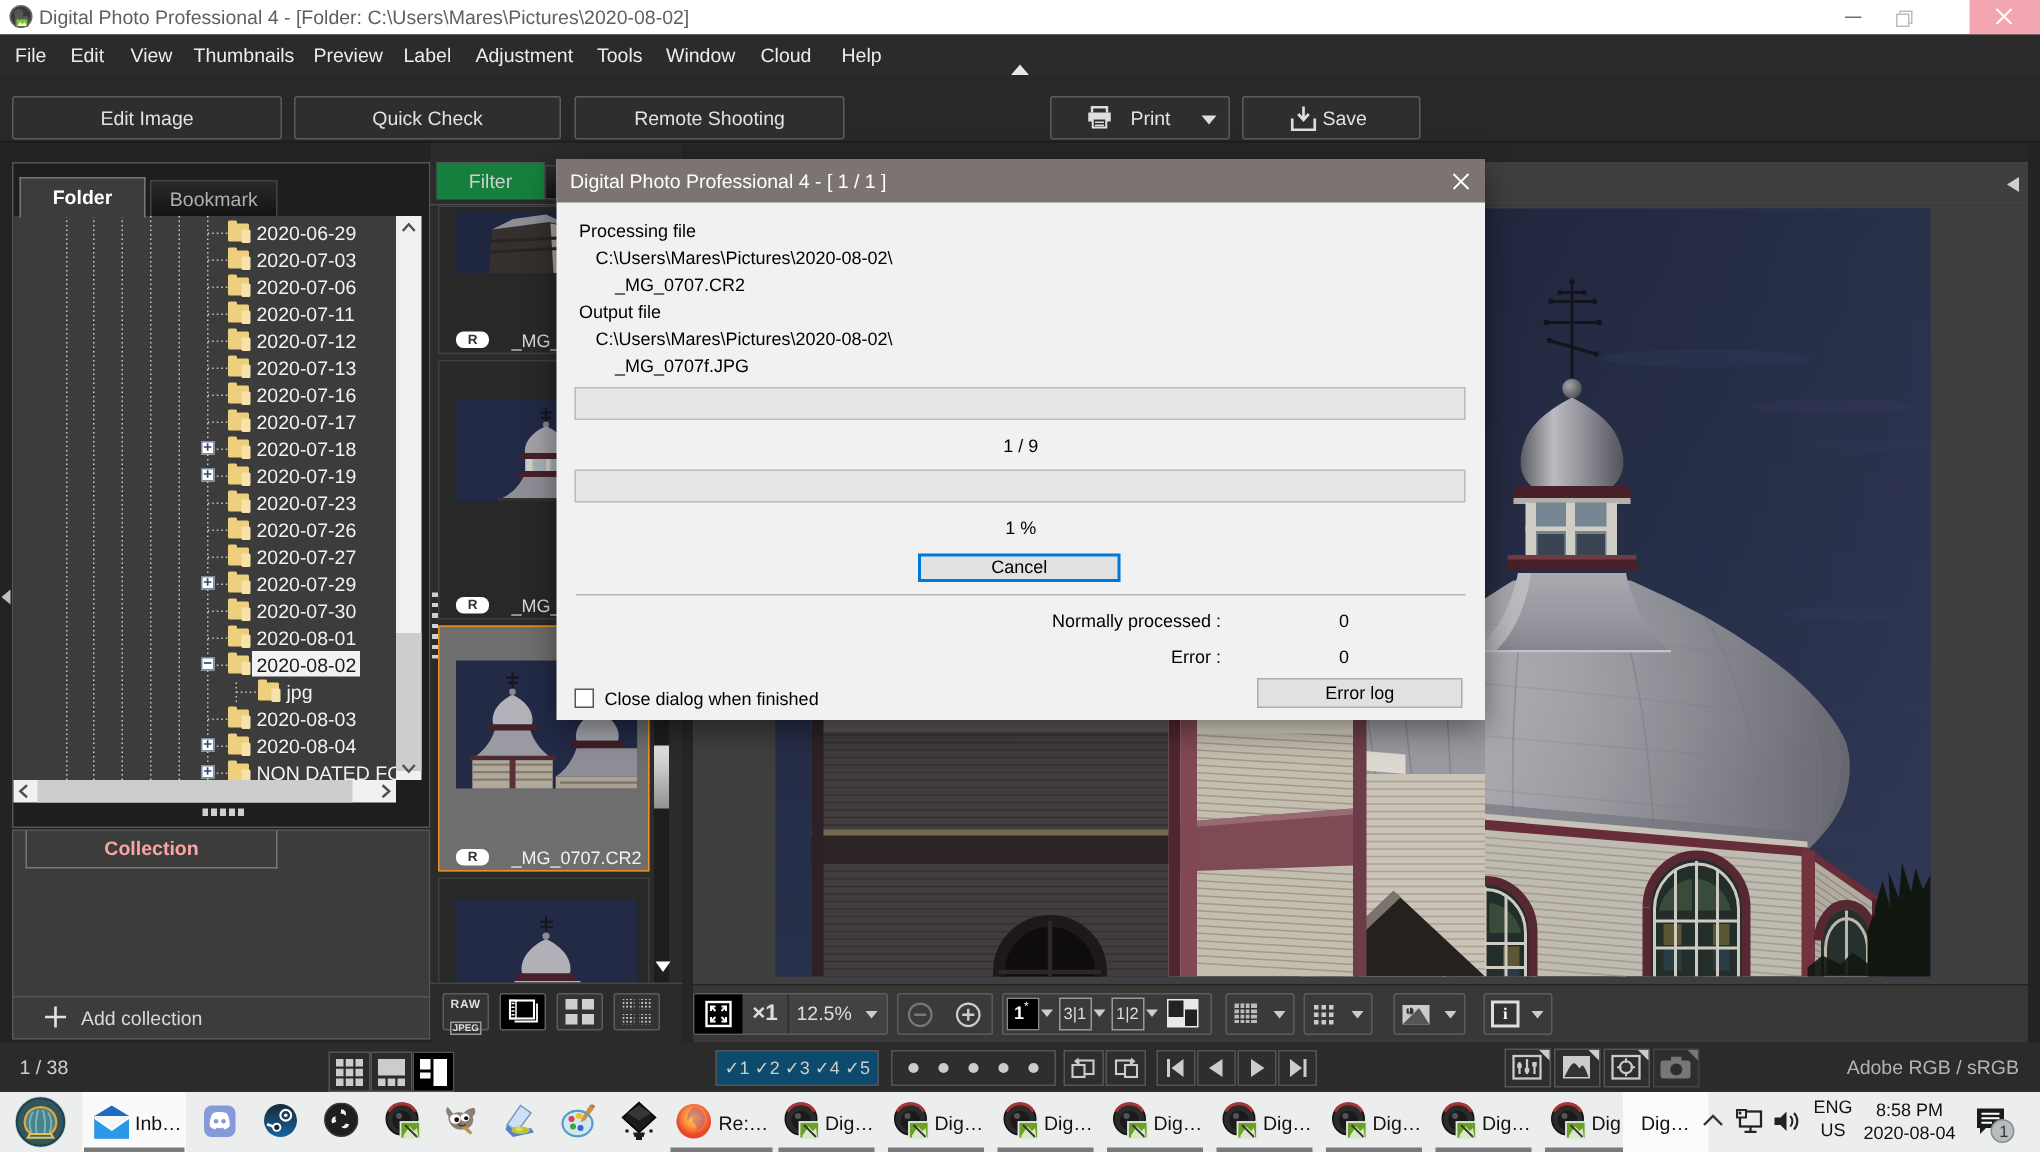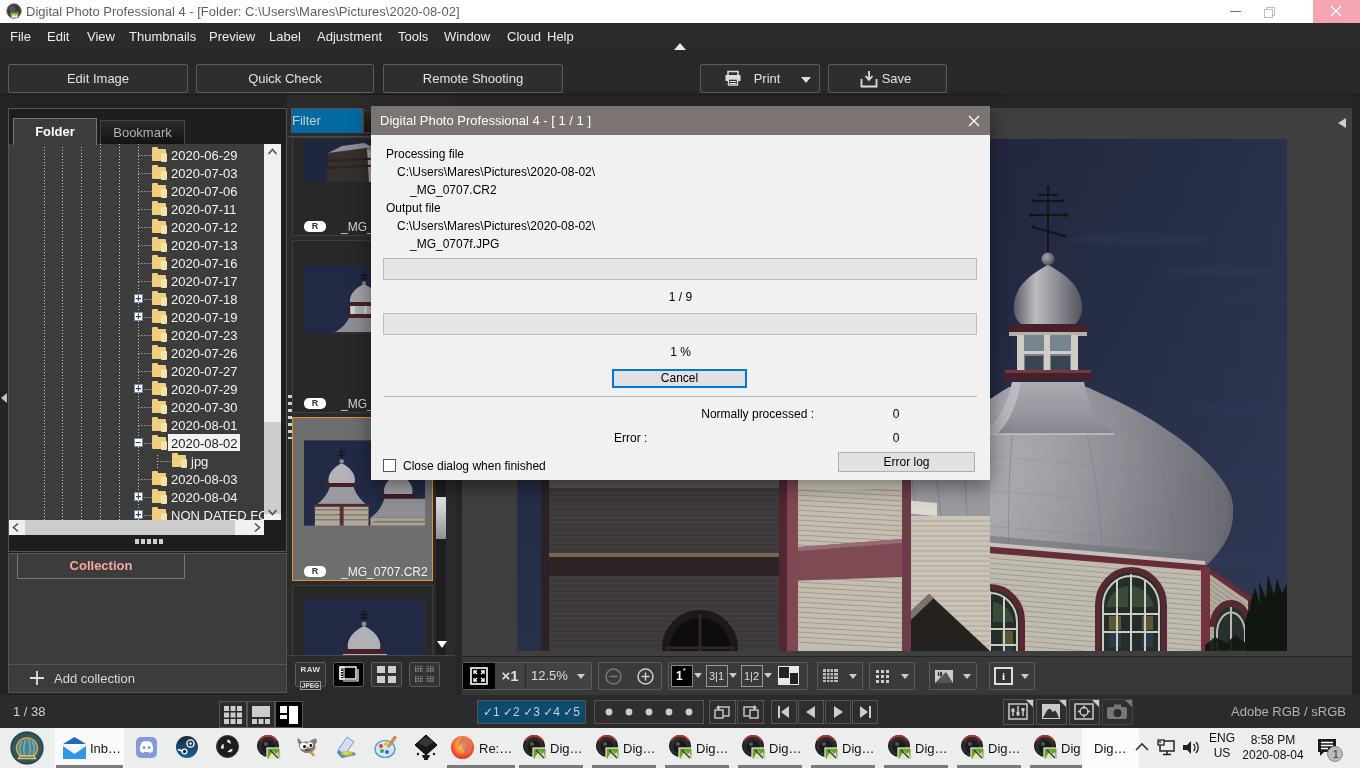--- a/index.html
+++ b/index.html
@@ -43,21 +43,21 @@
   <div class="mi" style="left:10px">File</div>
   <div class="mi" style="left:47px">Edit</div>
   <div class="mi" style="left:87px">View</div>
   <div class="mi" style="left:129px">Thumbnails</div>
   <div class="mi" style="left:209px">Preview</div>
   <div class="mi" style="left:269px">Label</div>
   <div class="mi" style="left:317px">Adjustment</div>
   <div class="mi" style="left:398px">Tools</div>
   <div class="mi" style="left:444px">Window</div>
   <div class="mi" style="left:507px">Cloud</div>
-  <div class="mi" style="left:547px">Help</div>
+  <div class="mi" style="left:561px">Help</div>
 </div>
 <div class="abs" id="toolbar">
   <div class="abs" style="left:674px;top:-7px;width:0;height:0;border-left:6px solid transparent;border-right:6px solid transparent;border-bottom:7px solid #e8e8e8"></div>
   <div class="tbtn" style="left:8px;width:180px">Edit Image</div>
   <div class="tbtn" style="left:196px;width:178px">Quick Check</div>
   <div class="tbtn" style="left:383px;width:180px">Remote Shooting</div>
   <div class="tbtn" style="left:700px;width:120px">
     <svg class="abs" style="left:22px;top:5px" width="20" height="17" viewBox="0 0 20 17">
         <path d="M5 5 v-3.5 h10 v3.5" fill="none" stroke="#ddd" stroke-width="1.6"></path>
         <rect x="2.5" y="5" width="15" height="6" fill="#ddd"></rect>
@@ -186,21 +186,21 @@
     <div class="abs" style="left:8px;top:0px;width:168px;height:25px;border:1px solid #777;border-top:none;background:#3c3c3c;text-align:center;color:#fca5a5;font-weight:bold;font-size:13px;line-height:24px">Collection</div>
     <div class="abs" style="left:0;top:110px;width:277px;height:1px;background:#555"></div>
     <div class="abs" style="left:20px;top:116px;width:16px;height:16px"><svg width="16" height="16">
           <path d="M8 1 v14 M1 8 h14" stroke="#e0e0e0" stroke-width="1.8"></path>
         </svg></div>
     <div class="abs" style="left:45px;top:117px;color:#d8d8d8;font-size:13px">Add collection</div>
   </div>
 
   <div class="pane" id="strip" style="left:287px;top:0px;width:168px;height:600px;background:#2b2b2b">
     <div class="abs" style="left:1px;top:300px;width:4px;height:44px;background:repeating-linear-gradient(#d0d0d0 0 3px,#2b2b2b 3px 7px)"></div>
-    <div class="abs" style="left:4px;top:13px;width:72px;height:25px;background:#0369a1;border:1px solid #555;border-bottom:none;color:#cfcfcf;font-size:13px;line-height:24px">Filter</div>
+    <div class="abs" style="left:4px;top:13px;width:72px;height:25px;background:#15803d;border:1px solid #555;border-bottom:none;text-align:center;color:#cfcfcf;font-size:13px;line-height:24px">Filter</div>
     <div class="abs" style="left:76px;top:15px;width:86px;height:23px;background:linear-gradient(#2c2c2c,#161616);border:1px solid #444"></div>
     <div class="abs" style="left:0px;top:41px;width:168px;height:1px;background:#4a4a4a"></div>
 <div class="abs" style="left:5px;top:42px;width:141px;height:99px;background:#282828;border:1px solid #3f3f3f">
         <div class="abs" style="left:11px;top:3px;width:121px;height:41px;overflow:hidden"><svg width="121" height="41" viewBox="0 0 121 41">
 <rect width="121" height="41" fill="#1f2740"></rect>
 <path d="M22 41 L24 12 L62 7 L80 11 L82 41 Z" fill="#35302e"></path>
 <path d="M24 12 L62 7 L80 11 L60 2 L38 5 Z" fill="#8e8e94"></path>
 <path d="M63 8 L80 11 L82 41 L65 41 Z" fill="#aaa49a"></path>
 <path d="M23 20 l59 -3 M23 27 l59 -3" stroke="#2a2322" stroke-width="2" fill="none"></path>
 </svg></div>
@@ -958,18 +958,18 @@
   <div class="abs" style="left:26px;top:113px">C:\Users\Mares\Pictures\2020-08-02\</div>
   <div class="abs" style="left:39px;top:131px">_MG_0707f.JPG</div>
   <div class="abs" style="left:12px;top:152px;width:594px;height:22px;background:#e6e6e6;border:1px solid #bcbcbc"></div>
   <div class="abs" style="left:0;top:184px;width:619px;text-align:center">1 / 9</div>
   <div class="abs" style="left:12px;top:207px;width:594px;height:22px;background:#e6e6e6;border:1px solid #bcbcbc"></div>
   <div class="abs" style="left:0;top:239px;width:619px;text-align:center">1 %</div>
   <div class="abs" style="left:241px;top:263px;width:135px;height:19px;background:#e1e1e1;border:2px solid #0078d7;text-align:center;line-height:15px">Cancel</div>
   <div class="abs" style="left:13px;top:290px;width:593px;height:1px;background:#b4b4b4"></div>
   <div class="abs" style="left:243px;top:301px;width:200px;text-align:right">Normally processed :</div>
   <div class="abs" style="left:510px;top:301px;width:30px;text-align:center">0</div>
-  <div class="abs" style="left:243px;top:325px;width:200px;text-align:left">Error :</div>
+  <div class="abs" style="left:243px;top:325px;width:200px;text-align:right">Error :</div>
   <div class="abs" style="left:510px;top:325px;width:30px;text-align:center">0</div>
   <div class="abs" style="left:12px;top:353px;width:13px;height:13px;background:#fff;border:1px solid #555"></div>
   <div class="abs" style="left:32px;top:353px">Close dialog when finished</div>
   <div class="abs" style="left:467px;top:346px;width:137px;height:20px;background:#e1e1e1;border:1px solid #adadad;text-align:center;line-height:18px">Error log</div>
 </div>
 
 </body></html>

